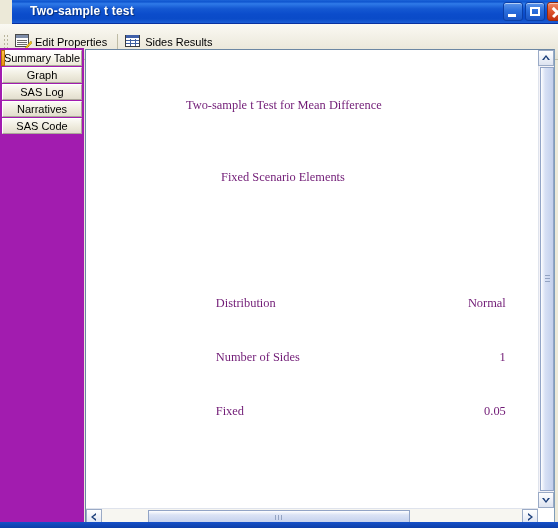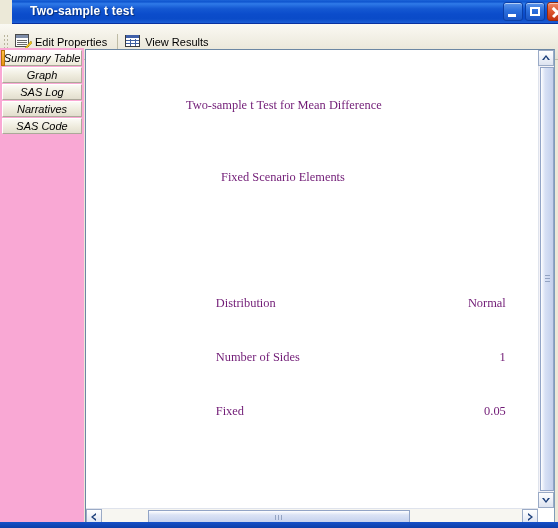--- a/index.html
+++ b/index.html
@@ -182,22 +182,21 @@
   }
   .icon-viewres .gv1 { left: 5px; }
   .icon-viewres .gv2 { left: 10px; }
 
   
   .sidebar {
     position: absolute;
     left: 0; top: 48px;
     width: 84px;
     height: 480px;
-    background: #f9a8d4;
-    font-style: italic;
+    background: #a21caf;
   }
   .side-item {
     position: relative;
     height: 16px;
     margin: 0 2px 1px 2px;
     background: linear-gradient(to bottom, #fbfaf5 0%, #eeebdd 55%, #e2dece 100%);
     border: 1px solid #aca899;
     border-top-color: #ffffff;
     border-left-color: #ffffff;
     box-sizing: border-box;
@@ -390,21 +389,21 @@
 
     <div class="tb-item">
       <span class="icon-viewres">
         <span class="grid"></span>
         <span class="gh"></span>
         <span class="gl gl1"></span>
         <span class="gl gl2"></span>
         <span class="gv gv1"></span>
         <span class="gv gv2"></span>
       </span>
-      <span class="tb-label">View Results</span>
+      <span class="tb-label">Sides Results</span>
     </div>
   </div>
 
   <div class="sidebar">
     <div class="side-item selected first">
       <span>Summary Table</span>
     </div>
     <div class="side-item">
       <span>Graph</span>
     </div>

